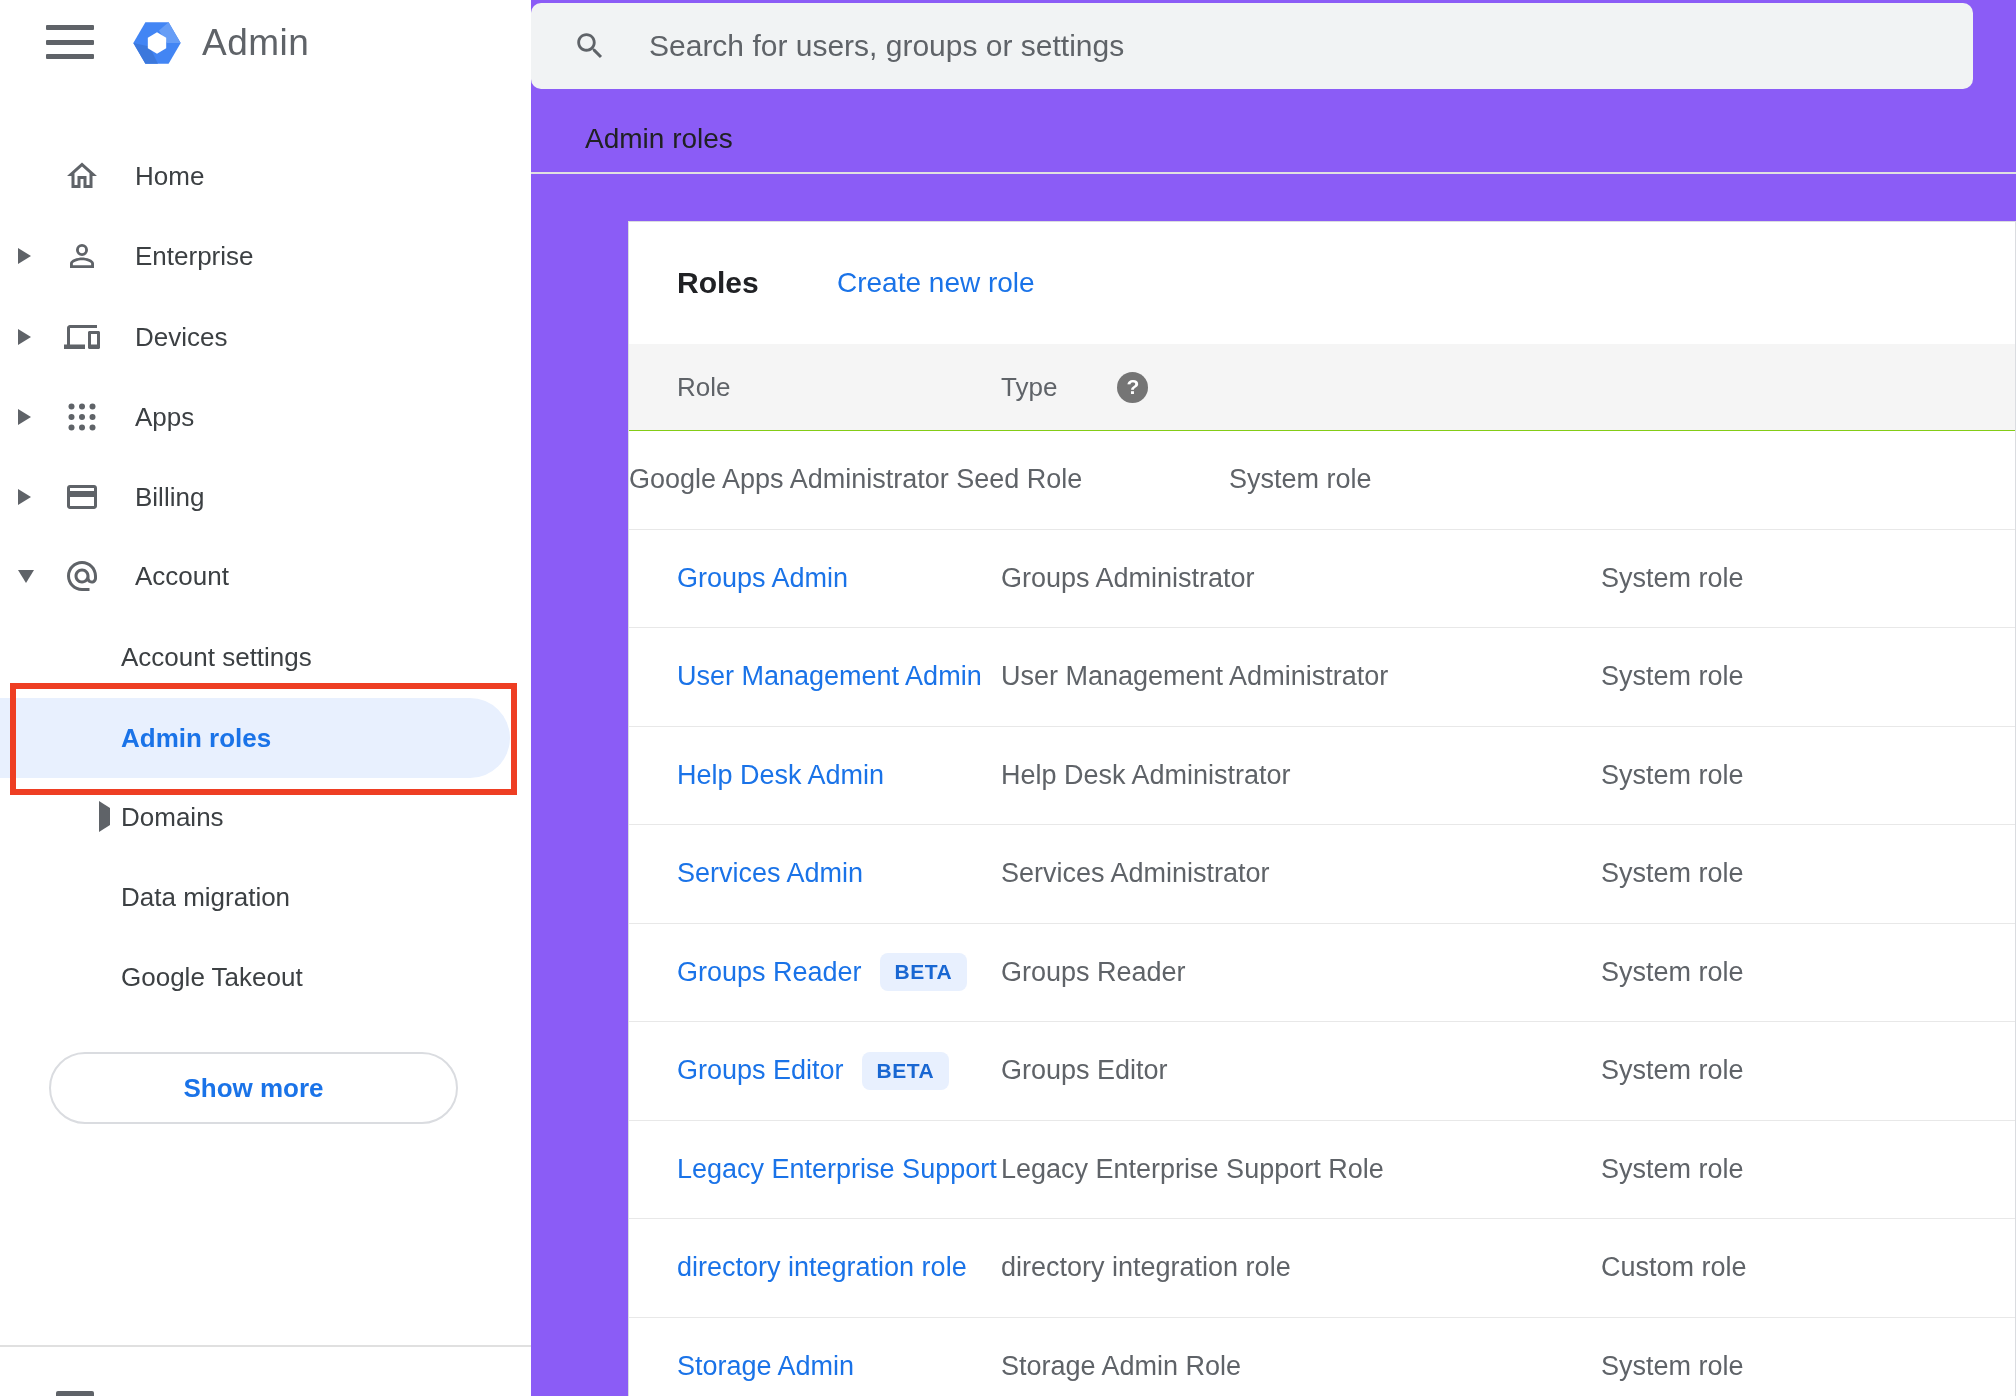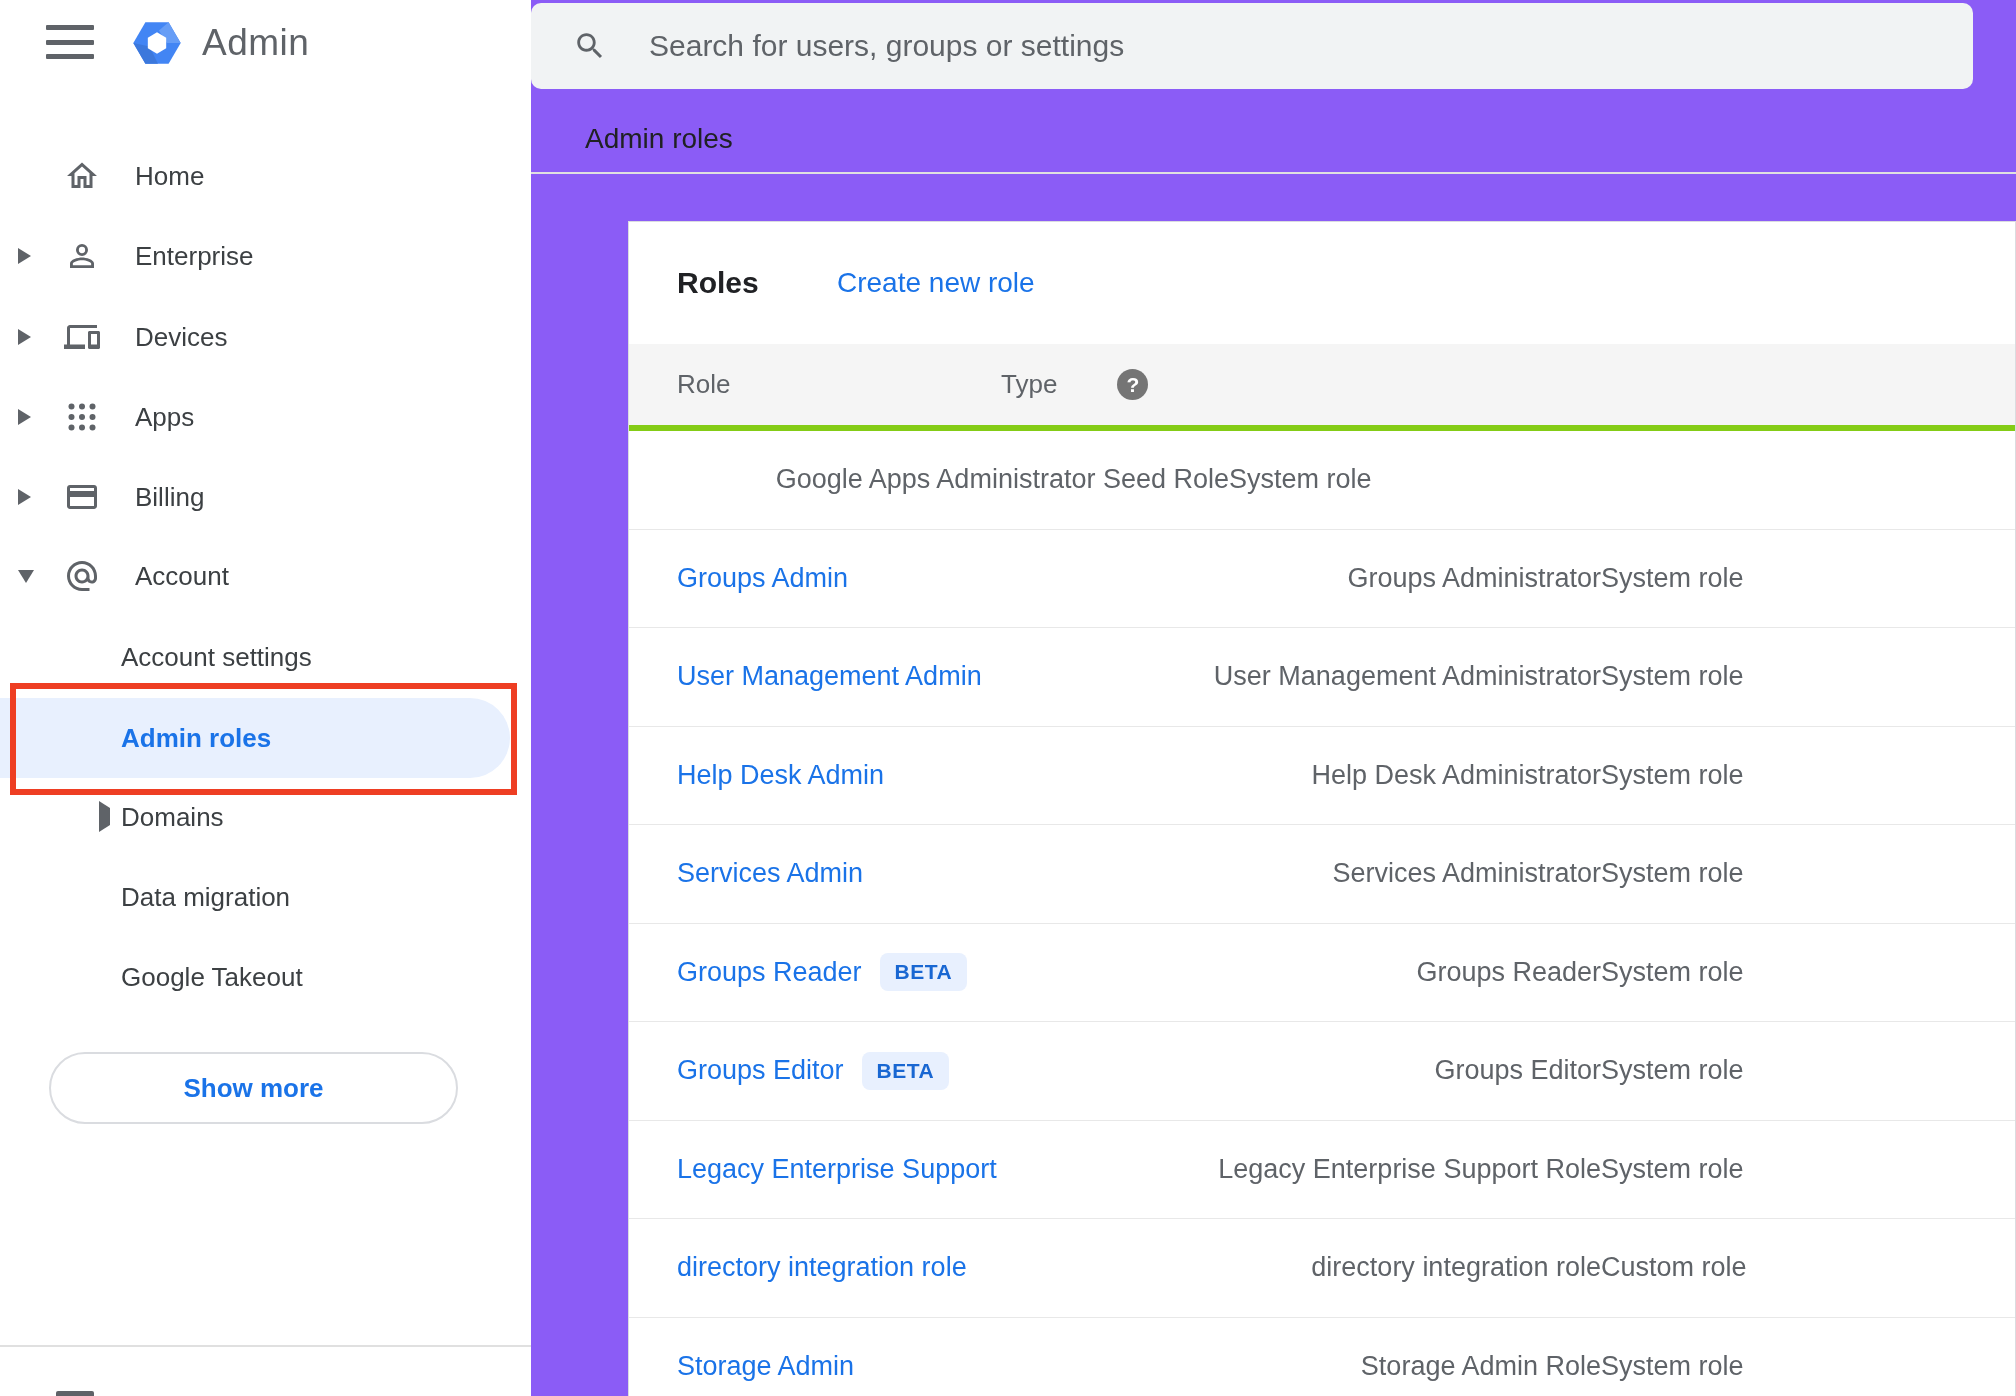--- a/index.html
+++ b/index.html
@@ -39,29 +39,29 @@
   .search-icon svg{width:34px;height:34px;fill:#5f6368;}
   .search-input{margin-left:40px;border:none;outline:none;background:transparent;font-size:30px;color:#3c4043;width:1200px;font-family:inherit;}
   .search-input::placeholder{color:#5f6368;opacity:1;}
   .breadcrumb{position:absolute;left:585px;top:123px;font-size:28px;color:#202124;}
   .top-divider{position:absolute;left:531px;top:172px;width:1485px;height:2px;background:#e0e0e0;}
   
   .card{position:absolute;left:628px;top:221px;width:1388px;height:1180px;border:1px solid #dadce0;background:#fff;box-sizing:border-box;}
   .card-header{position:relative;height:122px;}
   .card-title{position:absolute;left:48px;top:0;height:122px;display:flex;align-items:center;font-size:30px;font-weight:bold;color:#202124;}
   .create-link{position:absolute;left:208px;top:0;height:122px;display:flex;align-items:center;font-size:28px;color:#1a73e8;cursor:pointer;text-decoration:none;}
-  .thead{height:87px;background:#f5f5f5;border-bottom:6px solid #84cc16;display:flex;align-items:center;font-size:26px;color:#5f6368;box-sizing:border-box;}
+  .thead{height:87px;background:#f5f5f5;border-bottom:1px solid #84cc16;display:flex;align-items:center;font-size:26px;color:#5f6368;box-sizing:border-box;}
   .c1{flex:0 0 372px;padding-left:48px;box-sizing:border-box;display:flex;align-items:center;}
   .c2{flex:0 0 600px;}
   .c3{flex:1;display:flex;align-items:center;gap:32px;}
   .help-icon{margin-left:28px;width:31px;height:31px;border-radius:50%;background:#757575;color:#fff;font-size:21px;font-weight:bold;
     display:flex;align-items:center;justify-content:center;cursor:pointer;}
   .trow{height:98.5px;display:flex;align-items:center;border-bottom:1px solid #e8e8e8;font-size:27px;box-sizing:border-box;}
   .role-link{color:#1a73e8;text-decoration:none;cursor:pointer;}
-  .desc,.type{color:#5f6368;text-align:right;}
+  .desc,.type{color:#5f6368;}
   .beta{margin-left:18px;background:#e8f0fe;color:#1967d2;font-size:21px;font-weight:bold;letter-spacing:0.5px;
     padding:7px 15px;border-radius:8px;display:inline-block;}
 </style>
 </head>
 <body>
 
 <div id="screen">
 
   <div class="sidebar">
 

